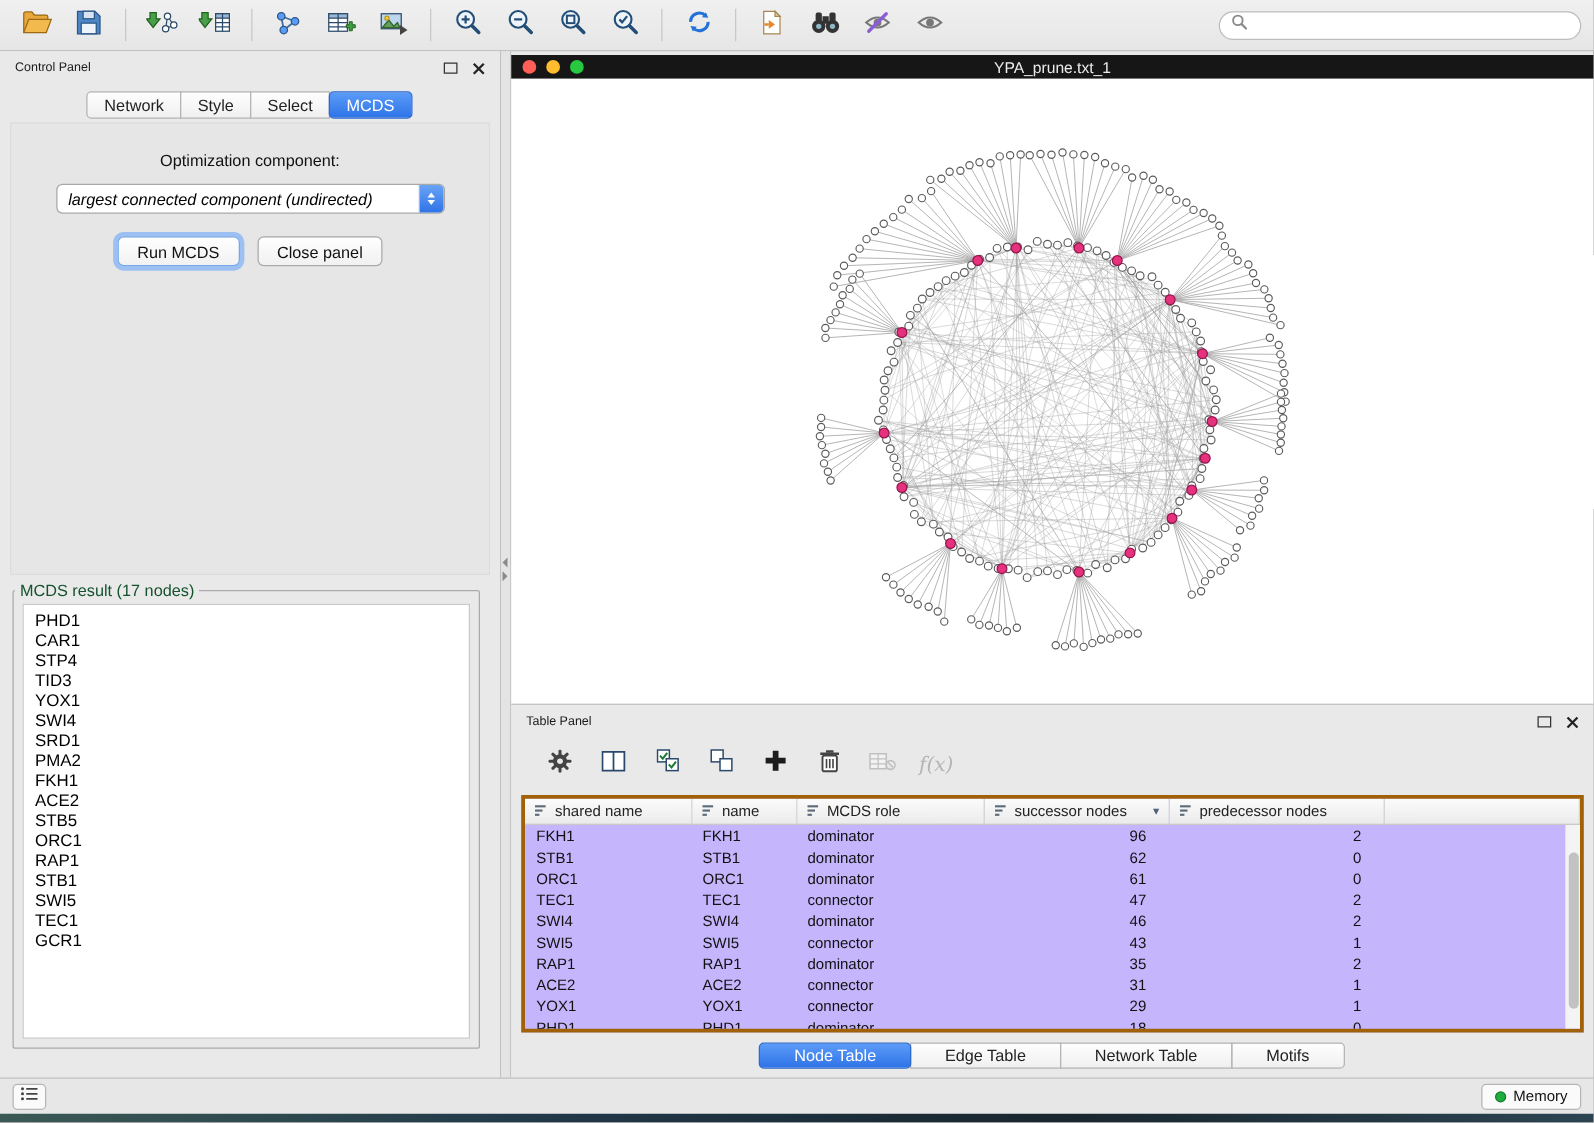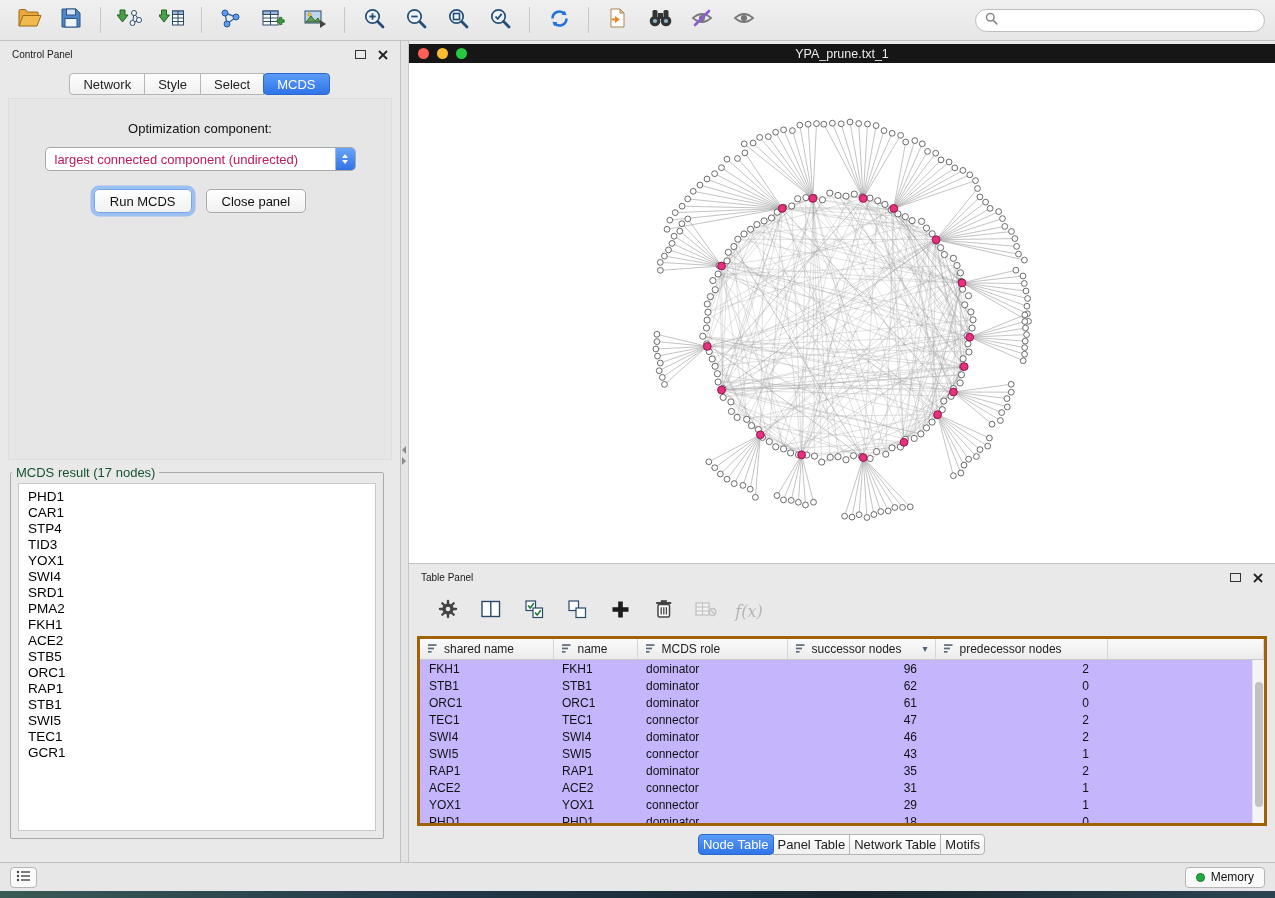--- a/index.html
+++ b/index.html
@@ -30,21 +30,21 @@
   .ctab { height:22px; display:flex; align-items:center; padding:0 13px; font-size:13px; color:#222;
     background:linear-gradient(#fefefe,#f0f0f0); border:1px solid #b5b5b5; margin-left:-1px; }
   .ctab:first-child { border-radius:4px 0 0 4px; }
   .ctab:last-child { border-radius:0 4px 4px 0; }
   .ctab.active { background:linear-gradient(#5b9bf8,#2f74e8); color:#fff; border:1px solid #2b69cd; border-radius:4px; z-index:1; }
 
   .cp-stage { position:absolute; left:8px; right:8px; top:57px; height:362px; background:#e6e6e6; border:1px solid #dcdcdc; }
   .opt-label { text-align:center; font-size:13px; color:#111; margin-top:22px; }
   .dropdown { width:311px; height:24px; margin:11px auto 0; background:#fff; border:1px solid #a8a8a8; border-radius:5px;
     display:flex; align-items:center; overflow:hidden; }
-  .dropdown .dd-value { flex:1; font-size:13px; color:#be185d; padding-left:9px; white-space:nowrap; }
+  .dropdown .dd-value { flex:1; font-size:13px; color:#000000; padding-left:9px; white-space:nowrap;font-style:italic; }
   .dd-stepper { width:20px; height:24px; background:linear-gradient(#6aa6f8,#2e71e6); display:flex; flex-direction:column;
     align-items:center; justify-content:center; gap:2px; border-left:1px solid #9bb9e8; }
   .tri-up { width:0; height:0; border-left:3.5px solid transparent; border-right:3.5px solid transparent; border-bottom:4.5px solid #fff; }
   .tri-down { width:0; height:0; border-left:3.5px solid transparent; border-right:3.5px solid transparent; border-top:4.5px solid #fff; }
   .btn-row { display:flex; justify-content:center; gap:14px; margin-top:18px; }
   .mac-btn { height:24px; padding:0 15px; font-size:13px; color:#111; font-family:"Liberation Sans",sans-serif;
     background:linear-gradient(#ffffff,#f1f1f1); border:1px solid #ababab; border-radius:5px; }
   .mac-btn.focused { box-shadow:0 0 0 3.5px rgba(106,166,248,.6); border-color:#76a7ec; }
 
   .result-group { position:absolute; left:10px; right:16px; top:424px; height:374px; border:1px solid #aaaaaa; border-radius:2px; }
@@ -81,21 +81,21 @@
   th { background:linear-gradient(#fbfbfb,#ebebeb); border-right:1px solid #d6d6d6; border-bottom:1px solid #c9c9c9;
     font-weight:normal; font-size:12px; color:#222; padding:3px 7px; text-align:left; height:20px; white-space:nowrap; }
   th svg { vertical-align:-1px; margin-right:6px; }
   .sort-dir { float:right; color:#50607a; font-size:10px; margin-left:6px; margin-top:1px; }
   td { font-size:12px; color:#111; padding:1.5px 9px; height:16px; white-space:nowrap; overflow:hidden; }
   td.num { text-align:right; padding-right:18px; }
   .vscroll { position:absolute; top:21px; right:0; bottom:0; width:12px; background:#f4f4f4; border-left:1px solid #e2e2e2; }
   .vthumb { position:absolute; top:22px; left:2px; width:8px; height:125px; background:#c2c2c2; border-radius:4px; }
 
   .tp-tabs { position:absolute; bottom:7px; left:0; right:0; display:flex; justify-content:center; }
-  .ttab { height:21px; display:flex; align-items:center; padding:0 4px; font-size:13px; color:#222;
+  .ttab { height:21px; display:flex; align-items:center; padding:0 27px; font-size:13px; color:#222;
     background:linear-gradient(#fefefe,#f0f0f0); border:1px solid #b5b5b5; margin-left:-1px; }
   .ttab:first-child { border-radius:4px 0 0 4px; }
   .ttab:last-child { border-radius:0 4px 4px 0; }
   .ttab.active { background:linear-gradient(#5b9bf8,#2f74e8); color:#fff; border:1px solid #2b69cd; border-radius:4px; z-index:1; }
 
   
   .status-bar { position:absolute; left:0; bottom:7px; width:1275px; height:29px; background:#e7e7e7; border-top:1px solid #c0c0c0;
     display:flex; align-items:center; padding:0 10px; }
   .sb-left-btn { width:27px; height:21px; background:#fafafa; border:1px solid #b5b5b5; border-radius:4px;
     display:flex; align-items:center; justify-content:center; }
@@ -1193,21 +1193,21 @@
               <td></td>
             </tr>
           </tbody>
       </table>
       <div class="vscroll">
         <div class="vthumb"></div>
       </div>
     </div>
     <div class="tp-tabs">
         <div class="ttab active">Node Table</div>
-        <div class="ttab">Panel Table</div>
+        <div class="ttab">Edge Table</div>
         <div class="ttab">Network Table</div>
         <div class="ttab">Motifs</div>
       </div>
   </div>
 
   <div class="status-bar">
     <span class="sb-left-btn">
       <span><svg width="15" height="12" viewBox="0 0 15 12">
         <circle cx="2" cy="2" r="1.2" fill="#444"></circle>
             <line x1="5" y1="2" x2="14" y2="2" stroke="#444" stroke-width="1.4"></line>

